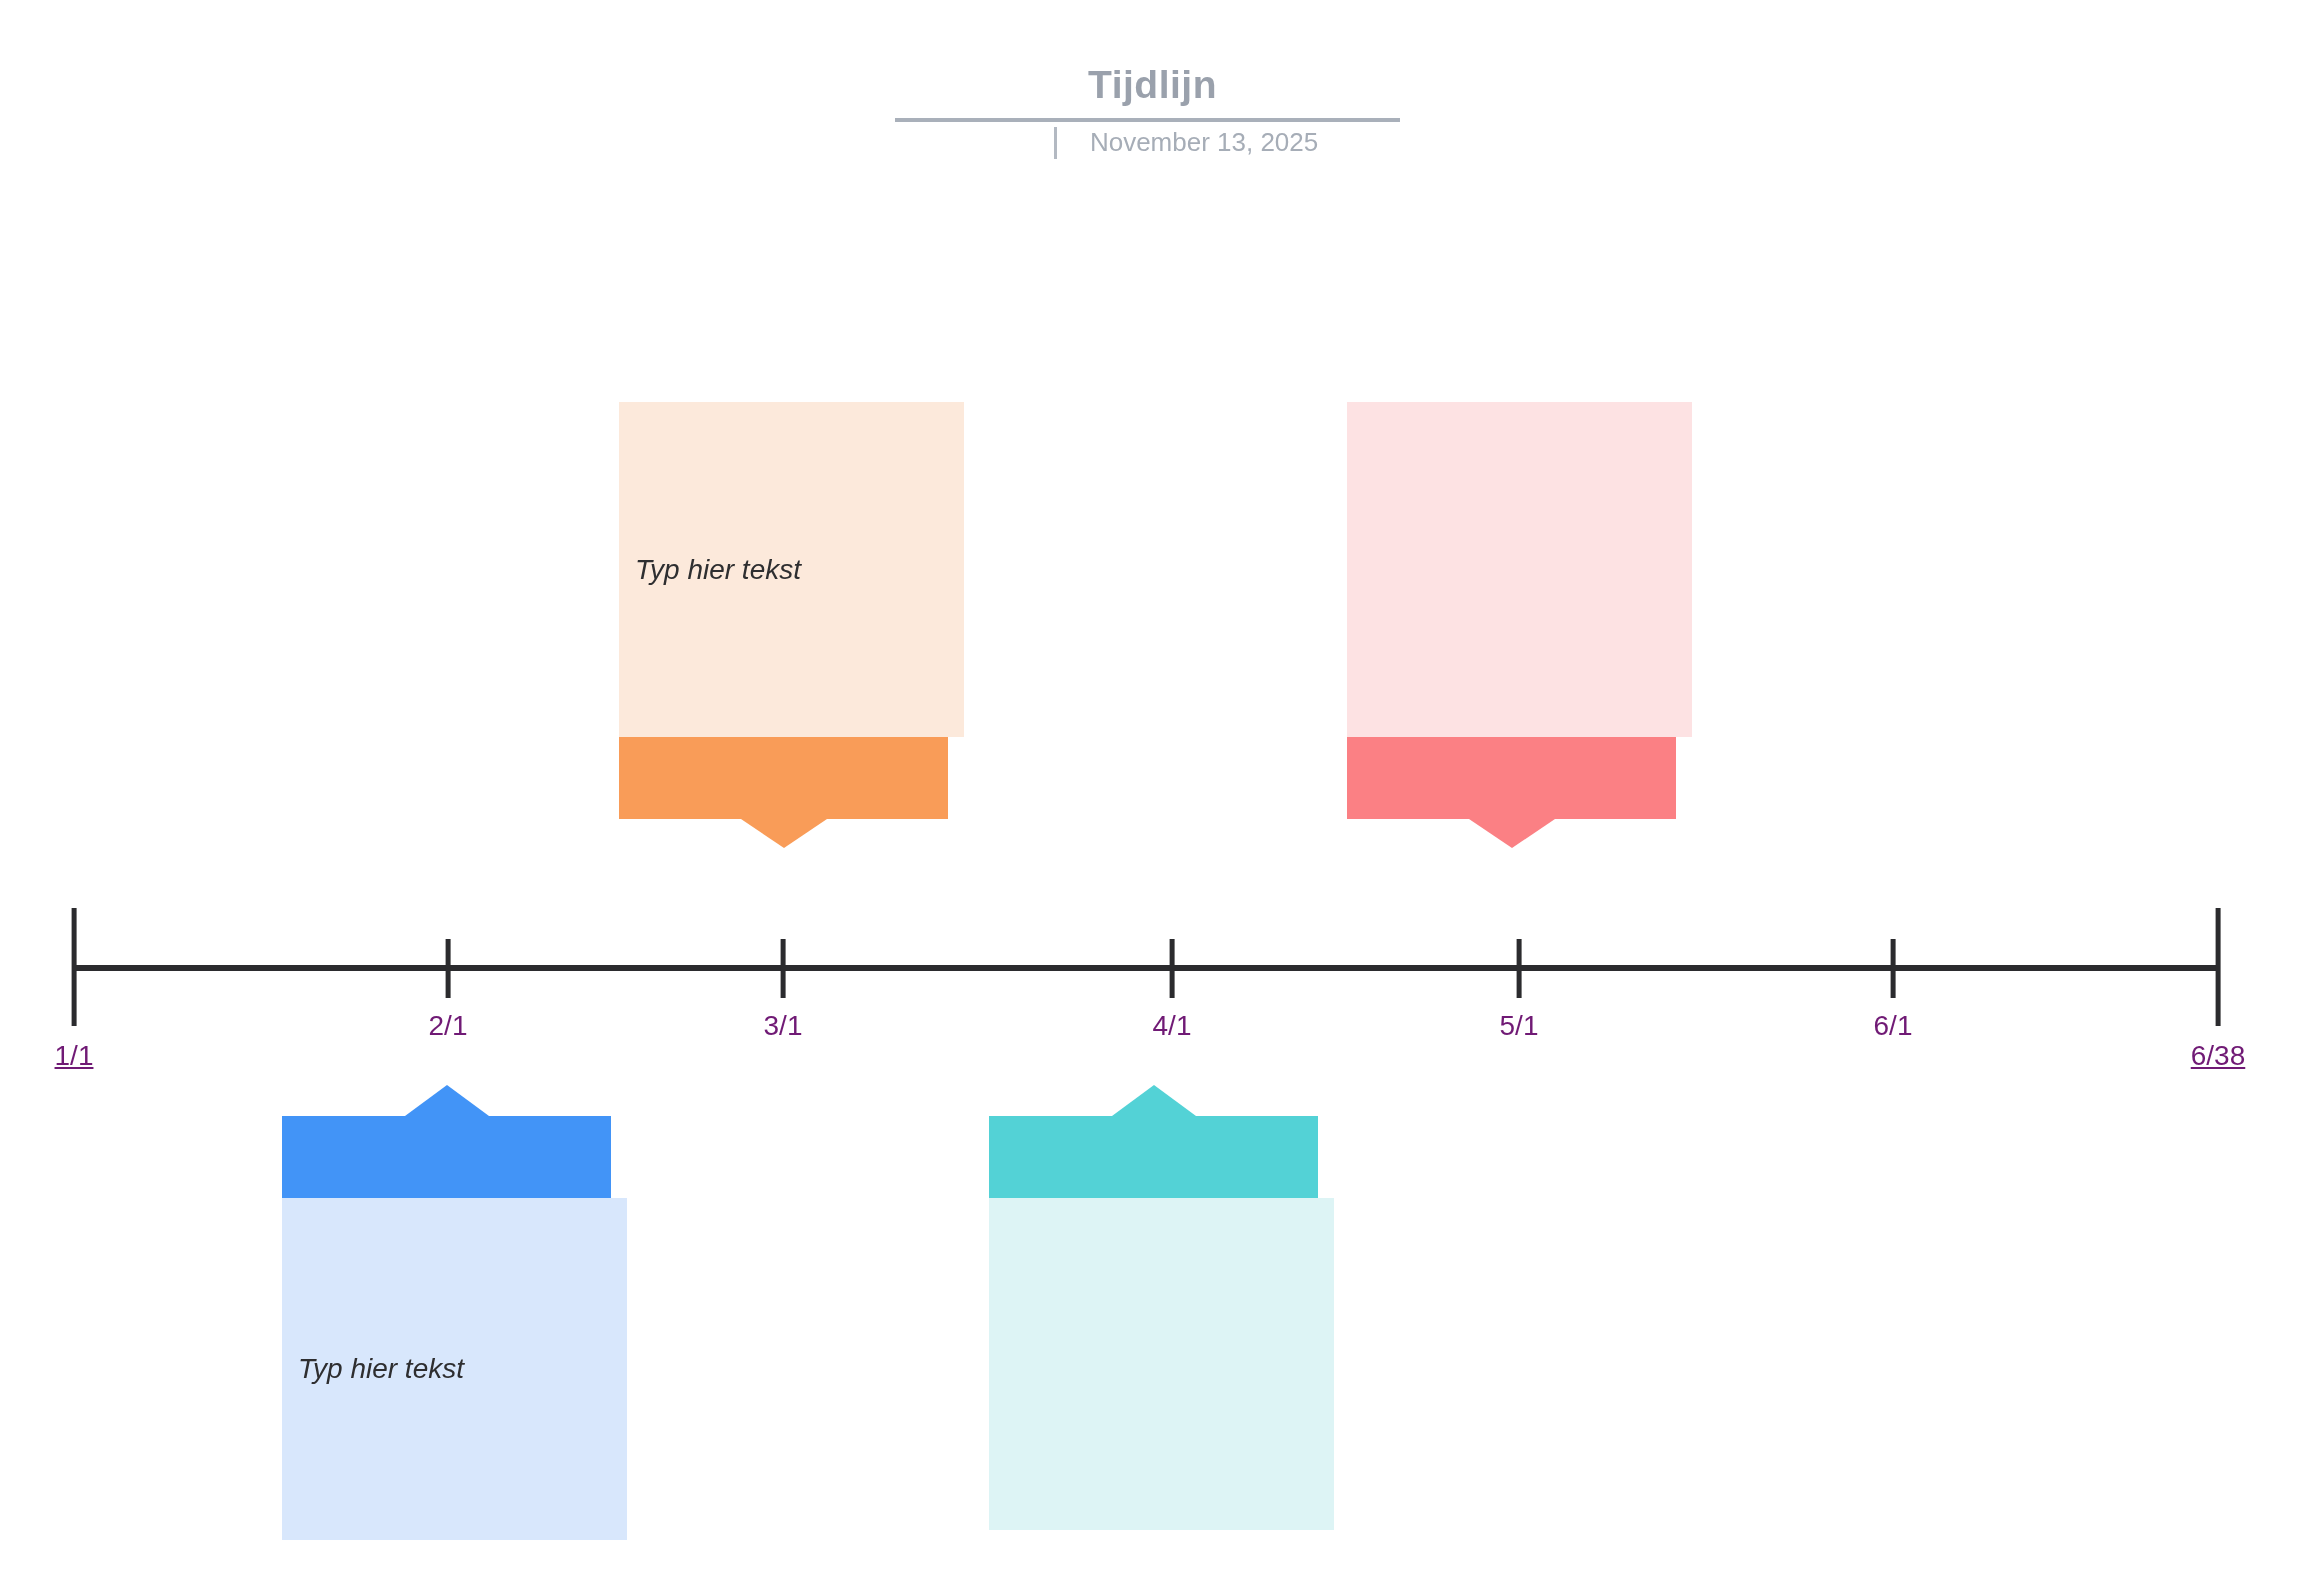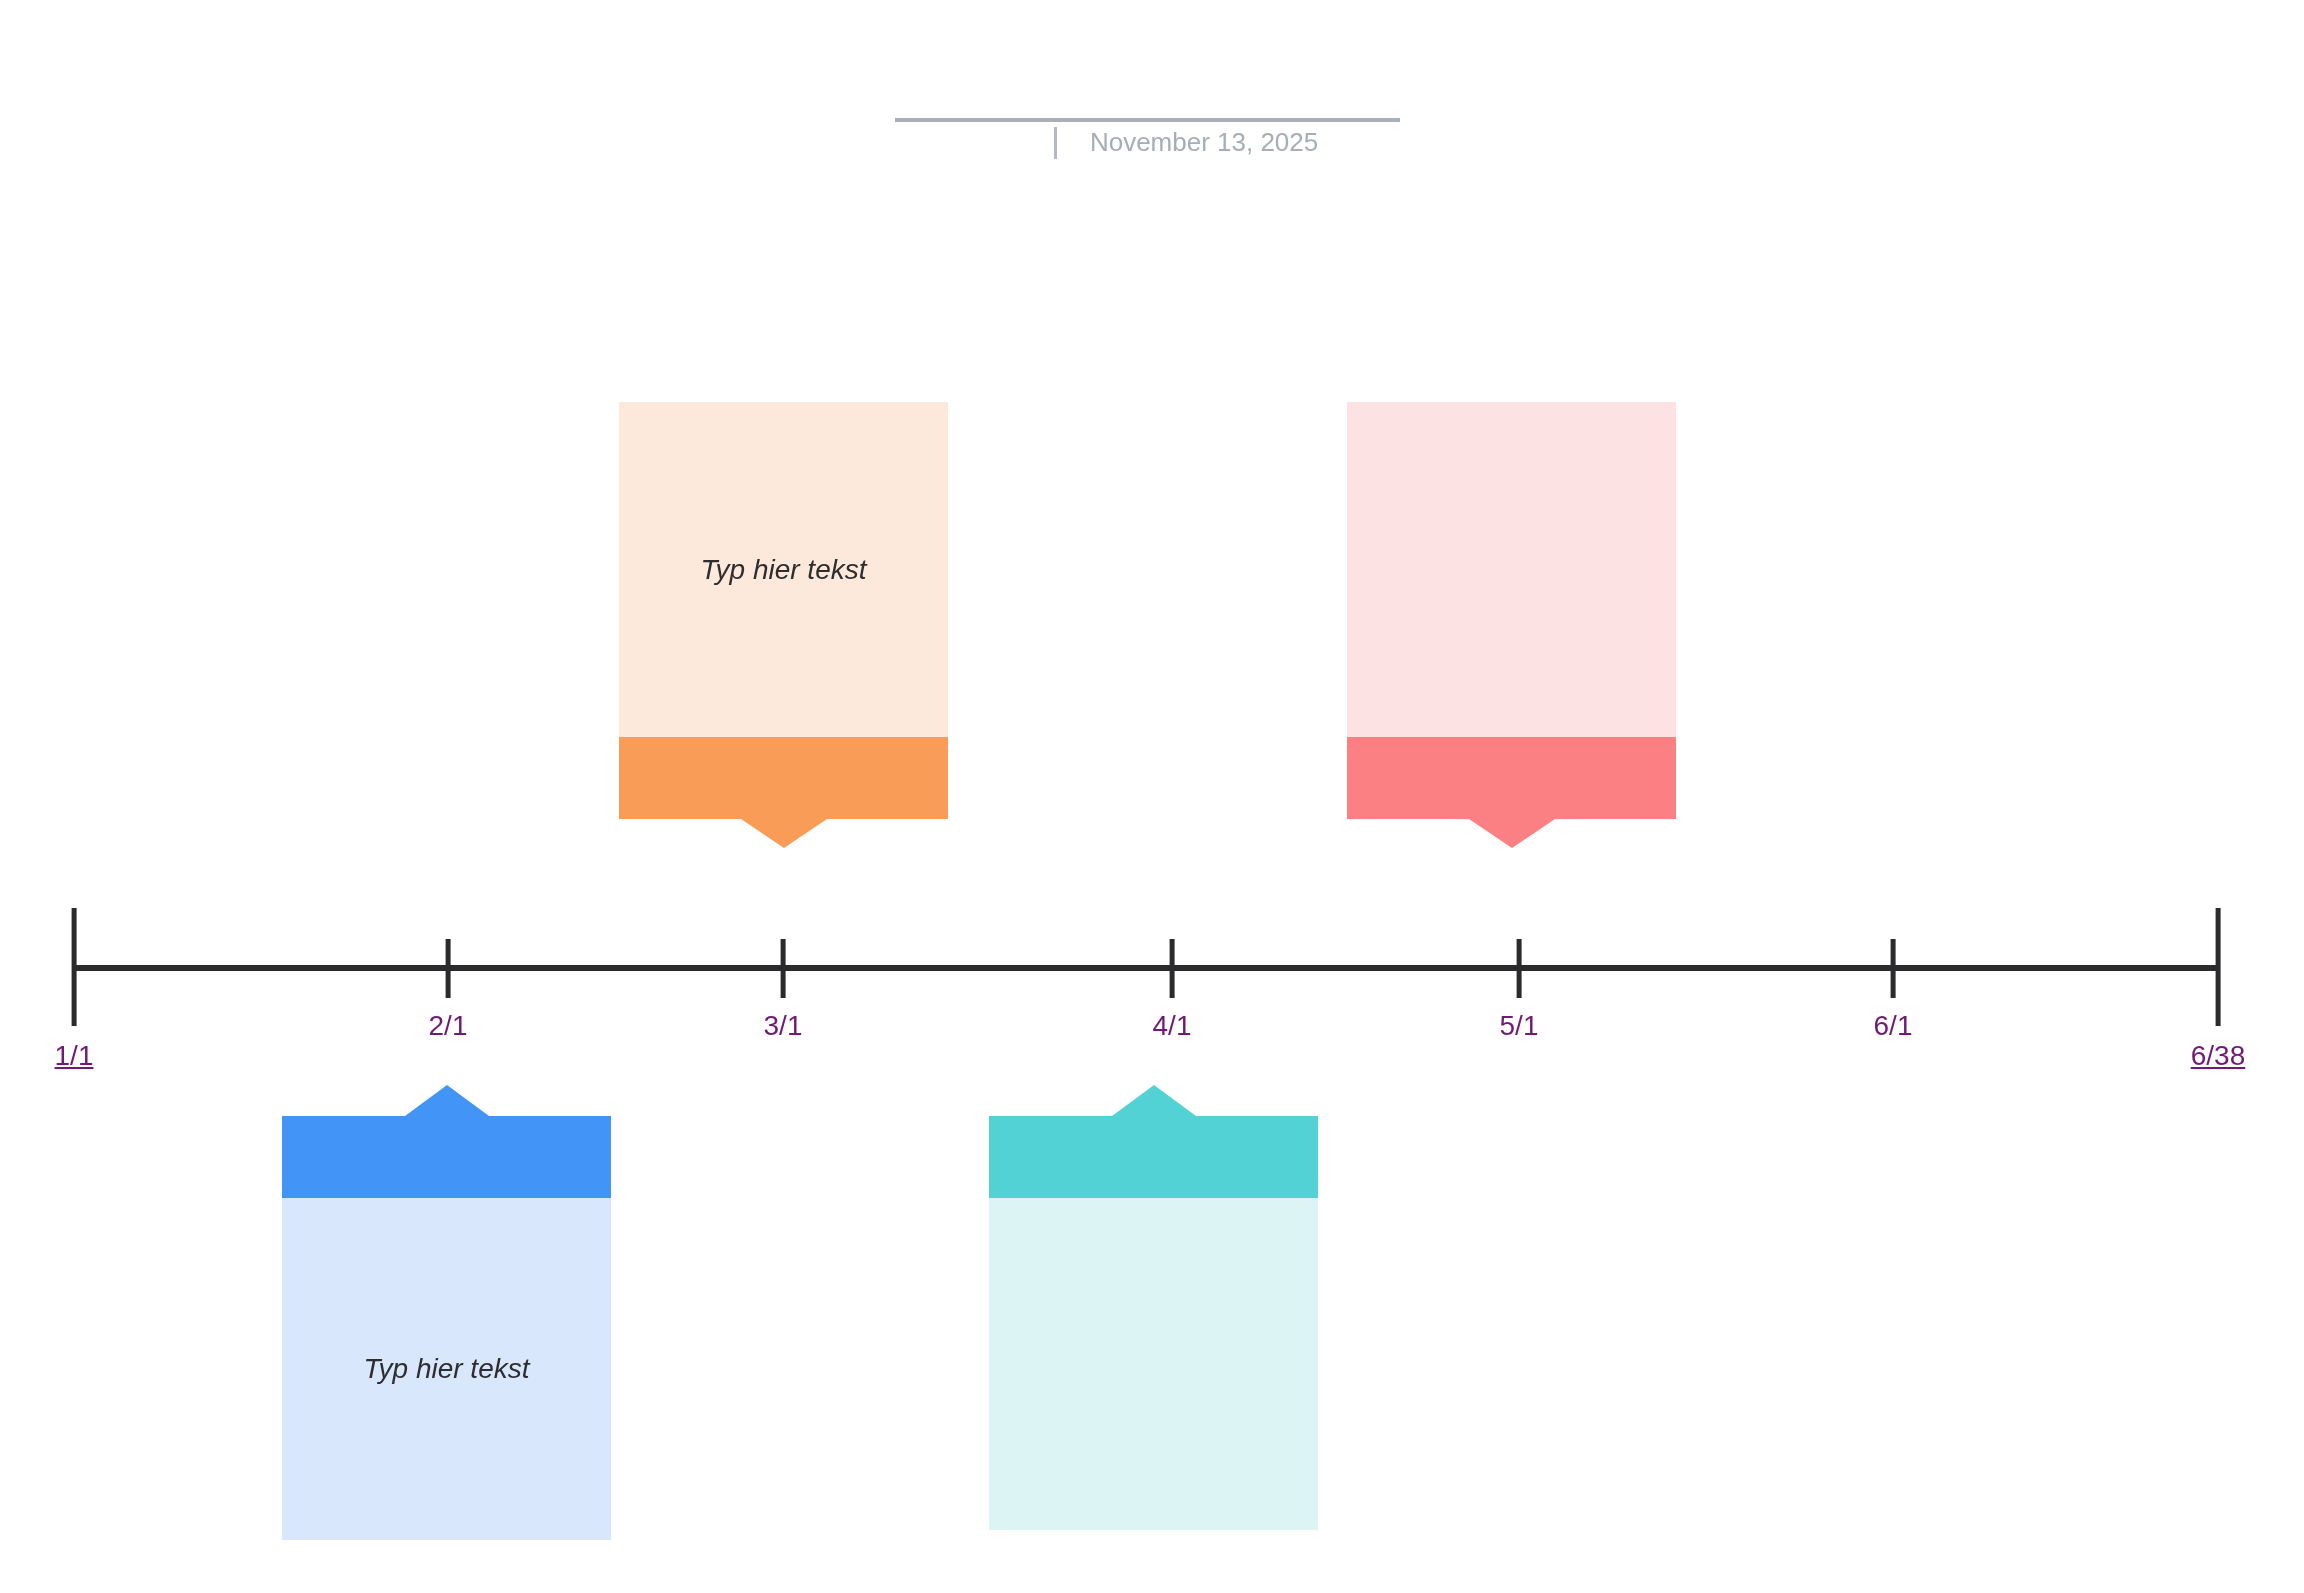--- a/index.html
+++ b/index.html
@@ -35,21 +35,21 @@
   .tick-label{
     position:absolute;top:1010px;transform:translateX(-50%);
     font-size:28px;color:#701a75;white-space:nowrap;
   }
   .tick-label.end{top:1040px;text-decoration:underline;}
   .x0{left:74px}.x1{left:448px}.x2{left:783px}.x3{left:1172px}.x4{left:1519px}.x5{left:1893px}.x6{left:2218px}
 
   
   .card{position:absolute;width:329px;}
   .card-body{
-    display:flex;align-items:center;justify-content:center;width:100%;
+    display:flex;align-items:center;justify-content:flex-start;width:100%;padding-left:16px;
   }
   .card-text{
     font-size:28px;font-style:italic;color:#2E2E30;text-align:center;
   }
   .card-strip{width:100%;height:82px;}
   .tail-down{
     position:absolute;left:50%;transform:translateX(-50%);top:417px;
     width:0;height:0;border-left:43px solid transparent;border-right:43px solid transparent;
     border-top:29px solid;
   }
@@ -66,20 +66,21 @@
   .card-blue{left:282px;top:1116px;}
   .card-teal{left:989px;top:1116px;}
   .card-blue .card-body{height:342px;}
   .card-teal .card-body{height:332px;}
 </style>
 </head>
 <body>
 
 <div class="stage">
 
+  <div class="title">Tijdlijn</div>
   <div class="title-underline"></div>
   <div class="date-row">
     <span class="date-bar"></span>
     <span class="date-text">November 13, 2025</span>
   </div>
 
   <div class="axis"></div>
 
   <div class="tick end x0"></div>
   <div class="tick x1"></div>

